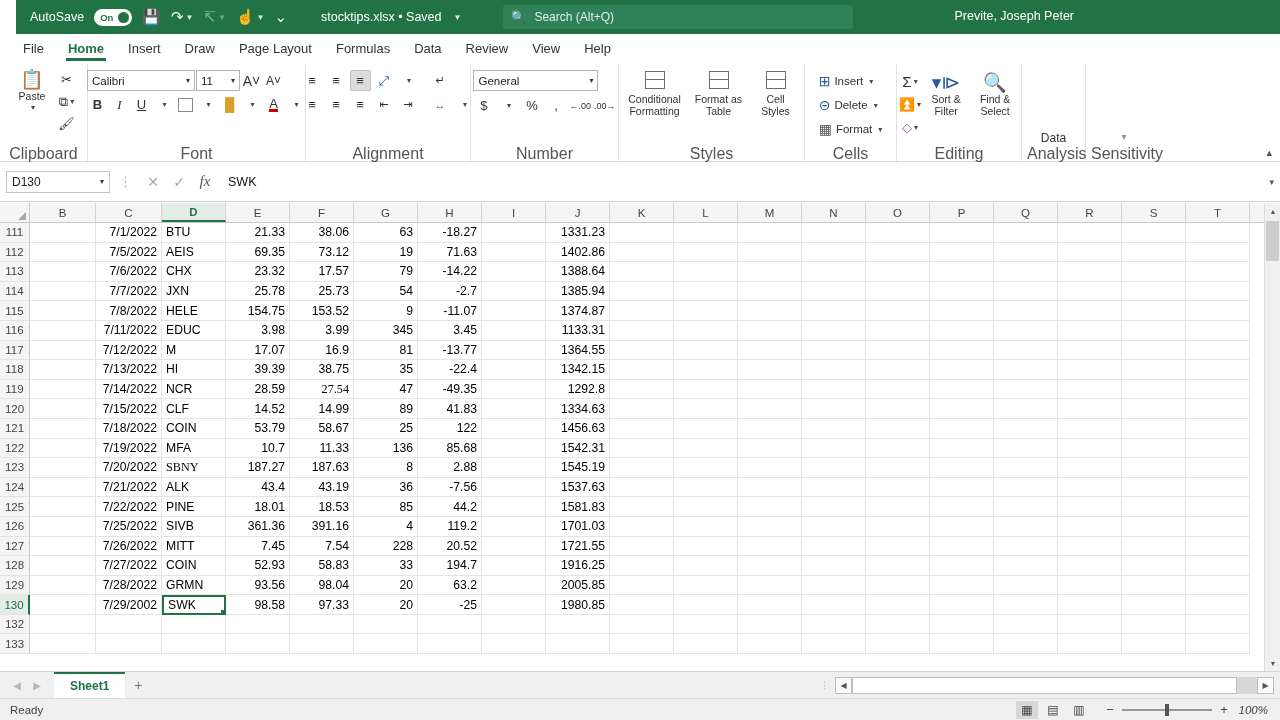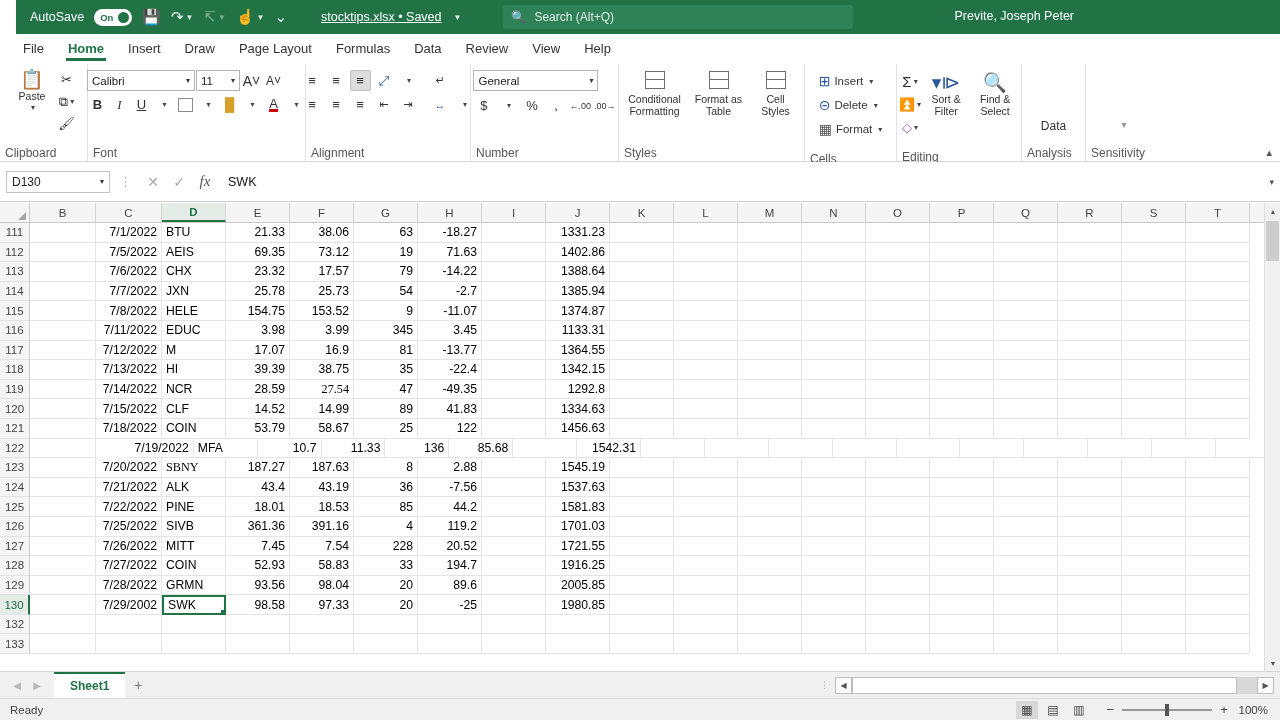--- a/index.html
+++ b/index.html
@@ -28,21 +28,21 @@
     border-radius: 50%; background: #217346;
   }
   .toggle .on { color: #217346; font-size: 9.5px; font-weight: bold; margin-left: 6px; }
   .tb-icon {
     display: inline-flex; align-items: center; justify-content: center;
     color: #fff; font-size: 15px; opacity: .95; cursor: pointer;
   }
   .tb-icon.dim { opacity: .42; }
   .caret { font-size: 8px; margin-left: 2px; opacity: .9; }
   .filename {
-    margin-left: 24px; font-size: 12.5px; color: #fff; white-space: nowrap; text-decoration: underline;
+    margin-left: 24px; font-size: 12.5px; color: #fff; white-space: nowrap;
   }
   .searchbox {
     margin-left: 32px; width: 350px; height: 24px; background: #2f8158;
     border-radius: 3px; display: flex; align-items: center;
     padding: 0 8px; gap: 8px; color: #dff0e6; font-size: 12px;
   }
   .search-glyph { font-size: 12px; }
   .username {
     position: absolute; right: 222px; top: 9px;
     font-size: 12.5px; color: #fff; white-space: nowrap;
@@ -70,22 +70,22 @@
     background: #fff; border-bottom: 1px solid #d6d6d6;
     display: flex; align-items: stretch;
   }
   .rgroup {
     position: relative; display: flex; flex-direction: column;
     align-items: center; justify-content: flex-start;
     border-right: 1px solid #e2e2e2; padding: 3px 5px 0;
   }
   .rgroup .gcontent { flex: 1; display: flex; align-items: flex-start; }
   .glabel {
-    font-size: 12px; color: #555; height: 15px; line-height: 15px;
-    width: 100%; text-align: left; position: relative; margin-top: 12px;
+    font-size: 16px; color: #555; height: 15px; line-height: 15px;
+    width: 100%; text-align: center; position: relative;
   }
 
   .btn-big {
     display: flex; flex-direction: column; align-items: center;
     justify-content: flex-start; width: 46px; font-size: 10.5px;
     color: #333; cursor: pointer; padding-top: 2px; gap: 1px;
   }
   .btn-big .bi { font-size: 19px; line-height: 21px; }
   .btn-big .lbl { text-align: center; line-height: 11px; }
   .btn-sm {
@@ -253,21 +253,21 @@
   .vbtn.sel { background: #d8d8d8; }
   .zoom-ctl { display: flex; align-items: center; gap: 6px; margin-left: 10px; }
   .zoom-minus, .zoom-plus { cursor: pointer; font-size: 13px; color: #444; width: 12px; text-align:center;}
   .zoom-track {
     width: 90px; height: 2px; background: #999; position: relative; cursor: pointer;
   }
   .zoom-thumb {
     position: absolute; left: 43px; top: -5px; width: 4px; height: 12px;
     background: #555; cursor: grab;
   }
-  .zoom-pct { width: 34px; text-align: right; }
+  .zoom-pct { width: 34px; text-align: right; font-style: italic; }
 
   
   .vscroll {
     position: absolute; top: 203px; right: 0; width: 16px; height: 468px;
     background: #f0f0f0; border-left: 1px solid #dcdcdc;
   }
   .vs-btn {
     width: 16px; height: 16px; display: flex; align-items: center;
     justify-content: center; font-size: 7px; color: #555; cursor: pointer;
   }
@@ -848,21 +848,21 @@
           <div class="cell num" style="width: 64px;"></div>
           <div class="cell num" style="width: 64px;"></div>
           <div class="cell num" style="width: 64px;"></div>
           <div class="cell num" style="width: 64px;"></div>
           <div class="cell num" style="width: 64px;"></div>
           <div class="cell num" style="width: 64px;"></div>
         </div>
         <div class="grow">
           <div class="rh">122</div>
           <div class="cell num" style="width: 66px;"></div>
-          <div class="cell num" style="width: 66px; margin-left: 32px;">7/19/2022</div>
+          <div class="cell num" style="width: 66px;">7/19/2022</div>
           <div class="cell txt" style="width: 64px;">MFA</div>
           <div class="cell num" style="width: 64px;">10.7</div>
           <div class="cell num" style="width: 64px;">11.33</div>
           <div class="cell num" style="width: 64px;">136</div>
           <div class="cell num" style="width: 64px;">85.68</div>
           <div class="cell num" style="width: 64px;"></div>
           <div class="cell num" style="width: 64px;">1542.31</div>
           <div class="cell num" style="width: 64px;"></div>
           <div class="cell num" style="width: 64px;"></div>
           <div class="cell num" style="width: 64px;"></div>
@@ -1007,21 +1007,21 @@
           <div class="cell num" style="width: 64px;"></div>
         </div>
         <div class="grow">
           <div class="rh">129</div>
           <div class="cell num" style="width: 66px;"></div>
           <div class="cell num" style="width: 66px;">7/28/2022</div>
           <div class="cell txt" style="width: 64px;">GRMN</div>
           <div class="cell num" style="width: 64px;">93.56</div>
           <div class="cell num" style="width: 64px;">98.04</div>
           <div class="cell num" style="width: 64px;">20</div>
-          <div class="cell num" style="width: 64px;">89.6</div>
+          <div class="cell num" style="width: 64px;">63.2</div>
           <div class="cell num" style="width: 64px;"></div>
           <div class="cell num" style="width: 64px;">2005.85</div>
           <div class="cell num" style="width: 64px;"></div>
           <div class="cell num" style="width: 64px;"></div>
           <div class="cell num" style="width: 64px;"></div>
           <div class="cell num" style="width: 64px;"></div>
           <div class="cell num" style="width: 64px;"></div>
           <div class="cell num" style="width: 64px;"></div>
           <div class="cell num" style="width: 64px;"></div>
           <div class="cell num" style="width: 64px;"></div>

